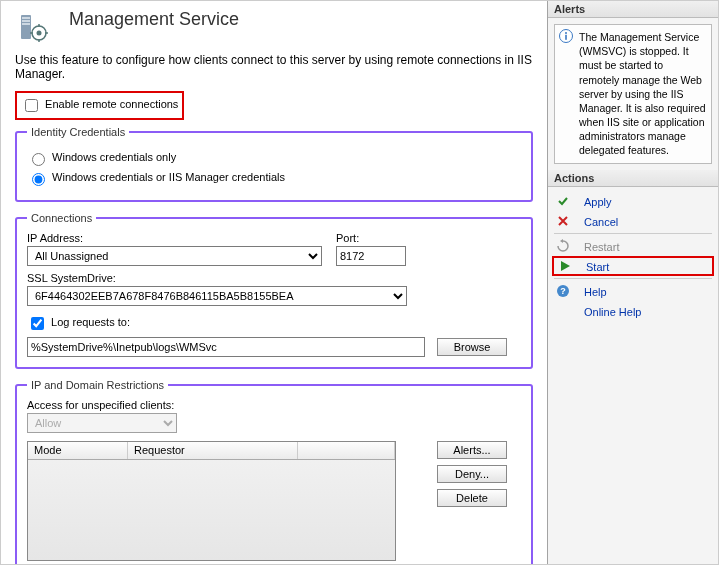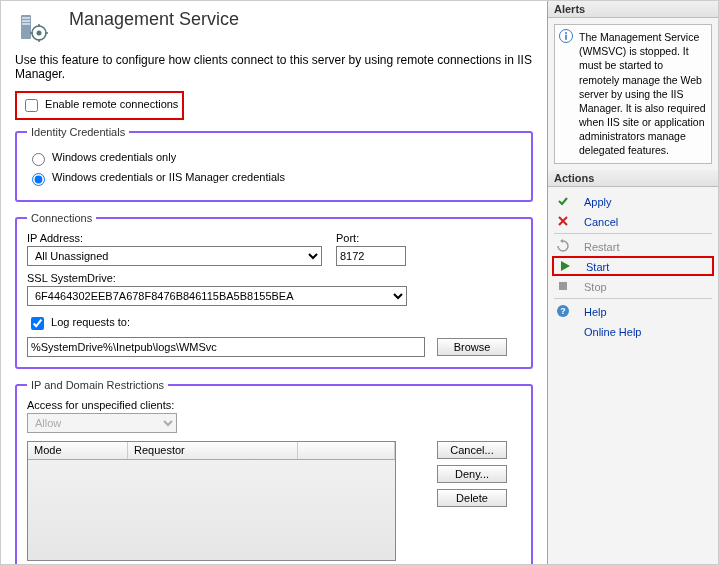--- a/index.html
+++ b/index.html
@@ -241,21 +241,21 @@
     </div>
     <div class="restrict-body">
       <div class="table-wrap">
         <div class="table-header">
           <div class="col-mode">Mode</div>
           <div class="col-req">Requestor</div>
           <div class="col-last"></div>
         </div>
       </div>
       <div class="restrictions-btns">
-        <button class="btn">Cancel...</button>
+        <button class="btn">Alerts...</button>
         <button class="btn">Deny...</button>
         <button class="btn">Delete</button>
       </div>
     </div>
   </fieldset>
 </div>
 
 <div class="side">
   <div class="side-title">Alerts</div>
   <div class="alert-box">
@@ -298,28 +298,20 @@
       <span>Restart</span>
     </div>
     <div class="action red-outline">
       <span class="aicon">
         <svg width="12" height="12" viewBox="0 0 12 12">
             <path d="M2 1 L11 6 L2 11 Z" fill="#2a8a2a"></path>
           </svg>
       </span>
       <span class="link">Start</span>
     </div>
-    <div class="action disabled">
-      <span class="aicon">
-        <svg width="12" height="12" viewBox="0 0 12 12">
-            <rect x="2" y="2" width="8" height="8" fill="#999"></rect>
-          </svg>
-      </span>
-      <span>Stop</span>
-    </div>
     <hr class="sep">
     <div class="action">
       <span class="aicon">
         <svg width="14" height="14" viewBox="0 0 14 14">
             <circle cx="7" cy="7" r="6" fill="#4488cc"></circle>
             <text x="7" y="10" text-anchor="middle" fill="#fff" font-size="9" font-weight="bold">?</text>
           </svg>
       </span>
       <span class="link">Help</span>
     </div>

